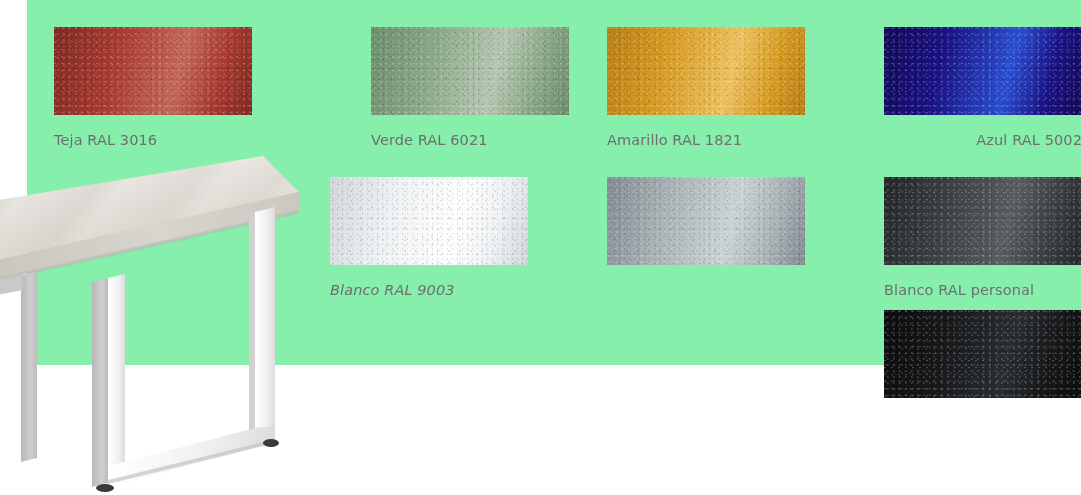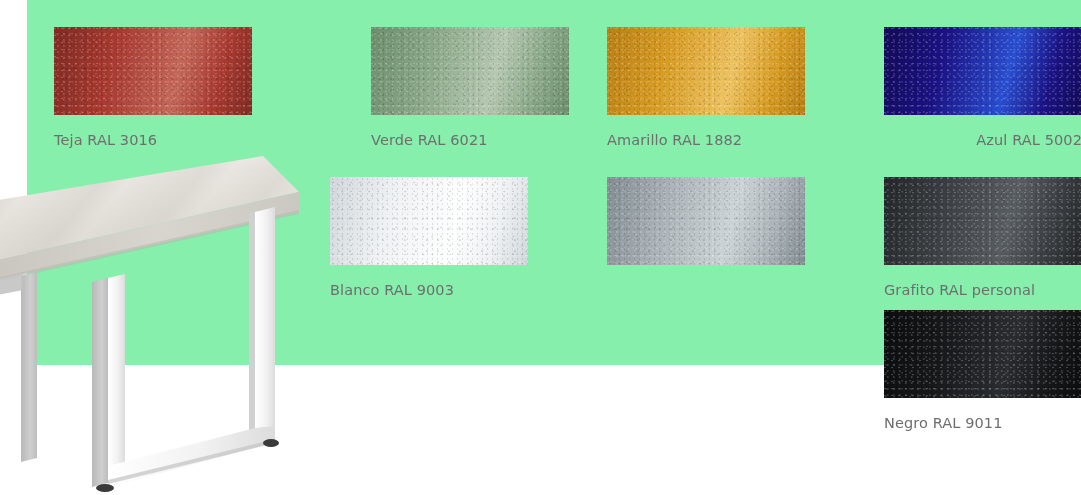--- a/index.html
+++ b/index.html
@@ -160,51 +160,50 @@
       <div class="sheen" style="background: linear-gradient(104deg, rgb(107, 140, 105) 0%, rgb(138, 168, 137) 30%, rgb(183, 201, 178) 62%, rgb(138, 168, 137) 82%, rgb(107, 140, 105) 100%); opacity: 0.95;"></div>
       <div class="grain"></div>
     </div>
     <div class="swatch-label" style="color: rgb(110, 110, 110);">Verde RAL 6021</div>
   </div>
       <div class="swatch-cell" style="left: 580px; top: 27px;">
     <div class="swatch-chip" title="Amarillo RAL 1032" style="width: 198px; height: 88px; background: rgb(215, 155, 34);">
       <div class="sheen" style="background: linear-gradient(104deg, rgb(183, 125, 19) 0%, rgb(215, 155, 34) 30%, rgb(239, 196, 99) 62%, rgb(215, 155, 34) 82%, rgb(183, 125, 19) 100%); opacity: 0.95;"></div>
       <div class="grain"></div>
     </div>
-    <div class="swatch-label" style="color: rgb(110, 110, 110);">Amarillo RAL 1882</div>
+    <div class="swatch-label" style="color: rgb(110, 110, 110);">Amarillo RAL 1821</div>
   </div>
       <div class="swatch-cell" style="left: 857px; top: 27px; text-align: right;">
     <div class="swatch-chip" title="Azul RAL 5002" style="width: 198px; height: 88px; background: rgb(27, 18, 133);">
       <div class="sheen" style="background: linear-gradient(104deg, rgb(18, 10, 85) 0%, rgb(27, 18, 133) 30%, rgb(43, 82, 214) 62%, rgb(27, 18, 133) 82%, rgb(18, 10, 85) 100%); opacity: 0.95;"></div>
       <div class="grain"></div>
     </div>
     <div class="swatch-label" style="color: rgb(110, 110, 110);">Azul RAL 5002</div>
   </div>
       <div class="swatch-cell" style="left: 303px; top: 177px;">
     <div class="swatch-chip" title="Blanco RAL 9003" style="width: 198px; height: 88px; background: rgb(238, 241, 243);">
       <div class="sheen" style="background: linear-gradient(104deg, rgb(204, 211, 216) 0%, rgb(238, 241, 243) 30%, rgb(255, 255, 255) 62%, rgb(238, 241, 243) 82%, rgb(204, 211, 216) 100%); opacity: 0.9;"></div>
       <div class="grain"></div>
     </div>
-    <div class="swatch-label" style="color: rgb(110, 110, 110);">Blanco RAL 9003</div>
+    <div class="swatch-label" style="color: rgb(110, 110, 110); font-style: italic;">Blanco RAL 9003</div>
   </div>
       <div class="swatch-cell" style="left: 580px; top: 177px;">
     <div class="swatch-chip" title="Gris RAL 9006" style="width: 198px; height: 88px; background: rgb(169, 178, 182);">
       <div class="sheen" style="background: linear-gradient(104deg, rgb(125, 136, 141) 0%, rgb(169, 178, 182) 30%, rgb(207, 215, 218) 62%, rgb(169, 178, 182) 82%, rgb(125, 136, 141) 100%); opacity: 0.9;"></div>
       <div class="grain"></div>
     </div>
   </div>
       <div class="swatch-cell" style="left: 857px; top: 177px;">
     <div class="swatch-chip" title="Grafito RAL personal" style="width: 198px; height: 88px; background: rgb(59, 63, 67);">
       <div class="sheen" style="background: linear-gradient(104deg, rgb(33, 36, 39) 0%, rgb(59, 63, 67) 30%, rgb(92, 97, 102) 62%, rgb(59, 63, 67) 82%, rgb(33, 36, 39) 100%); opacity: 0.9;"></div>
       <div class="grain"></div>
     </div>
-    <div class="swatch-label" style="color: rgb(110, 110, 110);">Grafito RAL personal</div>
+    <div class="swatch-label" style="color: rgb(110, 110, 110);">Blanco RAL personal</div>
   </div>
       <div class="swatch-cell" style="left: 857px; top: 310px;">
     <div class="swatch-chip" title="Negro RAL 9011" style="width: 198px; height: 88px; background: rgb(22, 24, 26);">
       <div class="sheen" style="background: linear-gradient(104deg, rgb(10, 11, 12) 0%, rgb(22, 24, 26) 30%, rgb(45, 48, 51) 62%, rgb(22, 24, 26) 82%, rgb(10, 11, 12) 100%); opacity: 0.9;"></div>
       <div class="grain"></div>
     </div>
-    <div class="swatch-label" style="color: rgb(110, 110, 110);">Negro RAL 9011</div>
   </div>
     </div>
 
 </div>
 
 </body></html>

